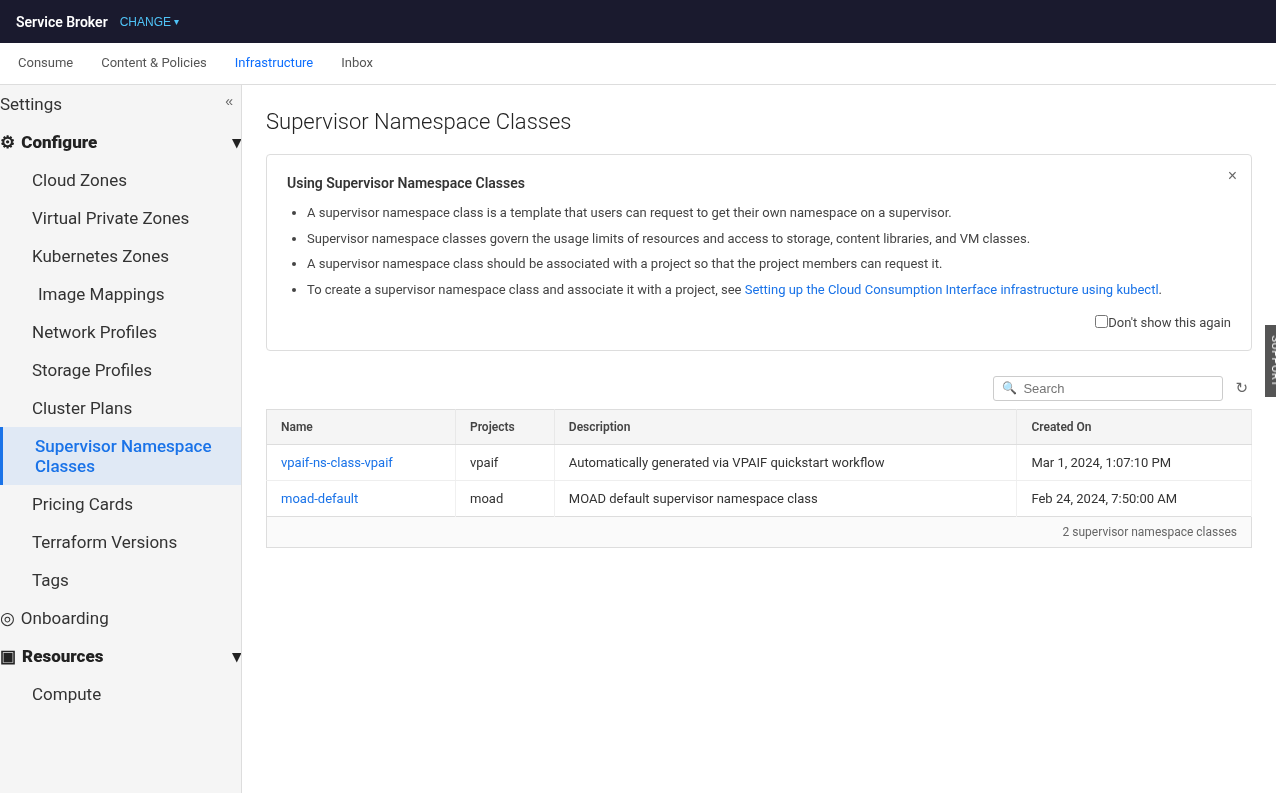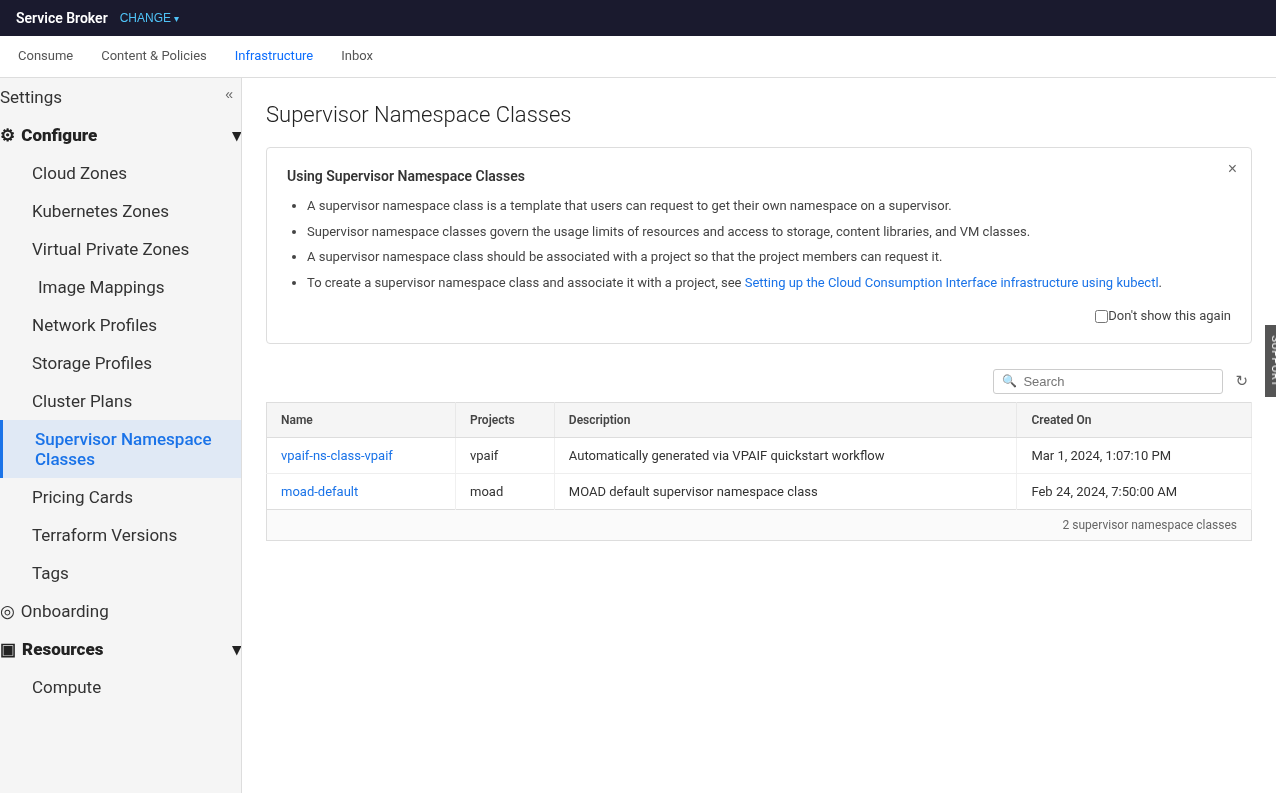--- a/index.html
+++ b/index.html
@@ -2,21 +2,21 @@
 <html><head>
   <meta charset="utf-8">
   <style>
     * { box-sizing: border-box; margin: 0; padding: 0; }
     body { font-family: -apple-system, BlinkMacSystemFont, "Segoe UI", Roboto, Arial, sans-serif; font-size: 13px; color: #333; background: #fff; }
 
     
     .top-bar {
       display: flex;
       align-items: center;
-      height: 36px;
+      height: 43px;
       padding: 0 16px;
       background: #1a1a2e;
       color: #fff;
       gap: 12px;
     }
     .top-bar-title { font-size: 14px; font-weight: 600; color: #fff; }
     .change-btn {
       font-size: 12px;
       color: #4fc3f7;
       background: none;
@@ -137,21 +137,21 @@
     }
     .info-box-footer {
       margin-top: 16px;
       display: flex;
       justify-content: flex-end;
       align-items: center;
       gap: 8px;
     }
     .checkbox-label {
       display: flex;
-      align-items: flex-end;
+      align-items: flex-start;
       font-size: 13px;
       color: #444;
       cursor: pointer;
     }
 
     
     .table-toolbar {
       display: flex;
       justify-content: flex-end;
       align-items: center;
@@ -273,24 +273,24 @@
         <span>⚙</span>
         <strong>Configure</strong>
       </div>
       <span>▾</span>
     </div>
 
     <div class="sidebar-item" style="padding-left:32px;">
       <span>Cloud Zones</span>
     </div>
     <div class="sidebar-item" style="padding-left:32px;">
+      <span>Virtual Private Zones</span>
+    </div>
+    <div class="sidebar-item" style="padding-left:32px;">
       <span>Kubernetes Zones</span>
-    </div>
-    <div class="sidebar-item" style="padding-left:32px;">
-      <span>Virtual Private Zones</span>
     </div>
     <div class="sidebar-item" style="padding-left:32px;margin-left:6px;">
       <span>Image Mappings</span>
     </div>
     <div class="sidebar-item" style="padding-left:32px;">
       <span>Network Profiles</span>
     </div>
     <div class="sidebar-item" style="padding-left:32px;">
       <span>Storage Profiles</span>
     </div>

